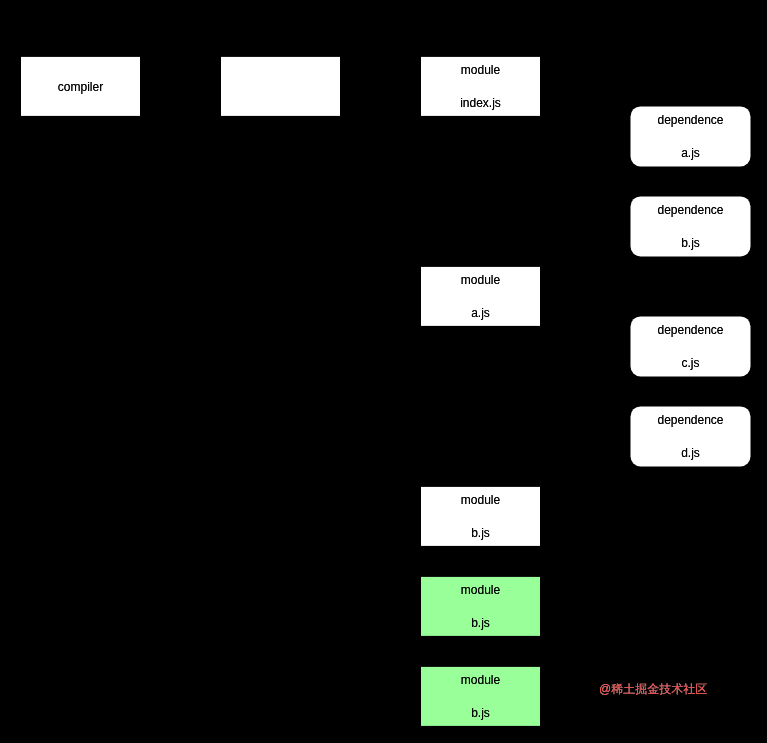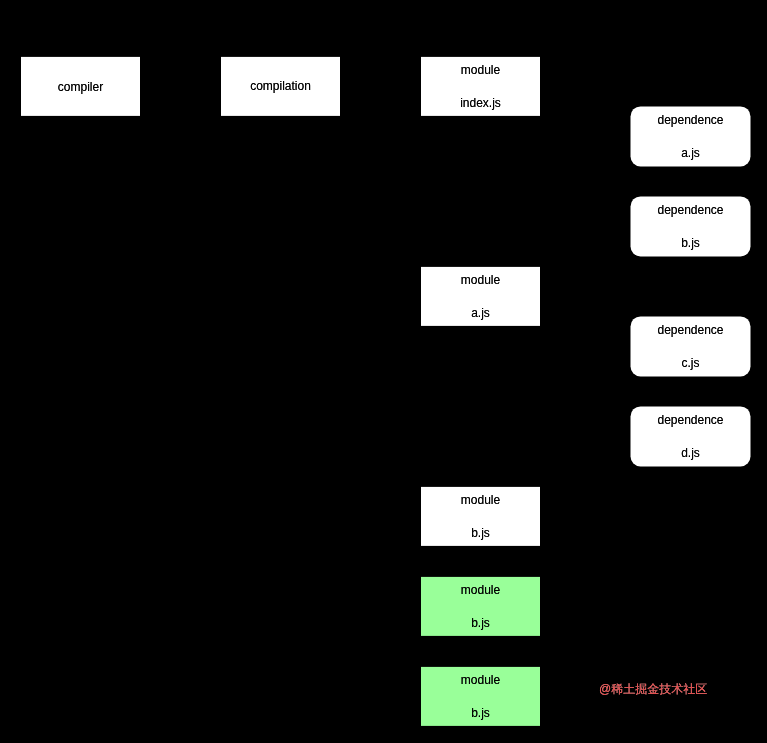--- a/index.html
+++ b/index.html
@@ -50,25 +50,20 @@
     <rect x="630.5" y="316.4" width="120" height="60" rx="10" ry="10" fill="#ffffff"></rect>
     <rect x="630.5" y="406.4" width="120" height="60" rx="10" ry="10" fill="#ffffff"></rect>
   </svg>
 
   <div class="node" id="n-compiler">
     <span class="lbl">
       <span>compiler</span>
     </span>
   </div>
 
-  <div class="node" id="n-compilation">
-    <span class="lbl">
-      <span>compilation</span>
-    </span>
-  </div>
 
   <div class="node" id="n-module-index">
     <span class="lbl">
       <span>module</span>
       <span>index.js</span>
     </span>
   </div>
 
   <div class="node" id="n-module-a">
     <span class="lbl">

